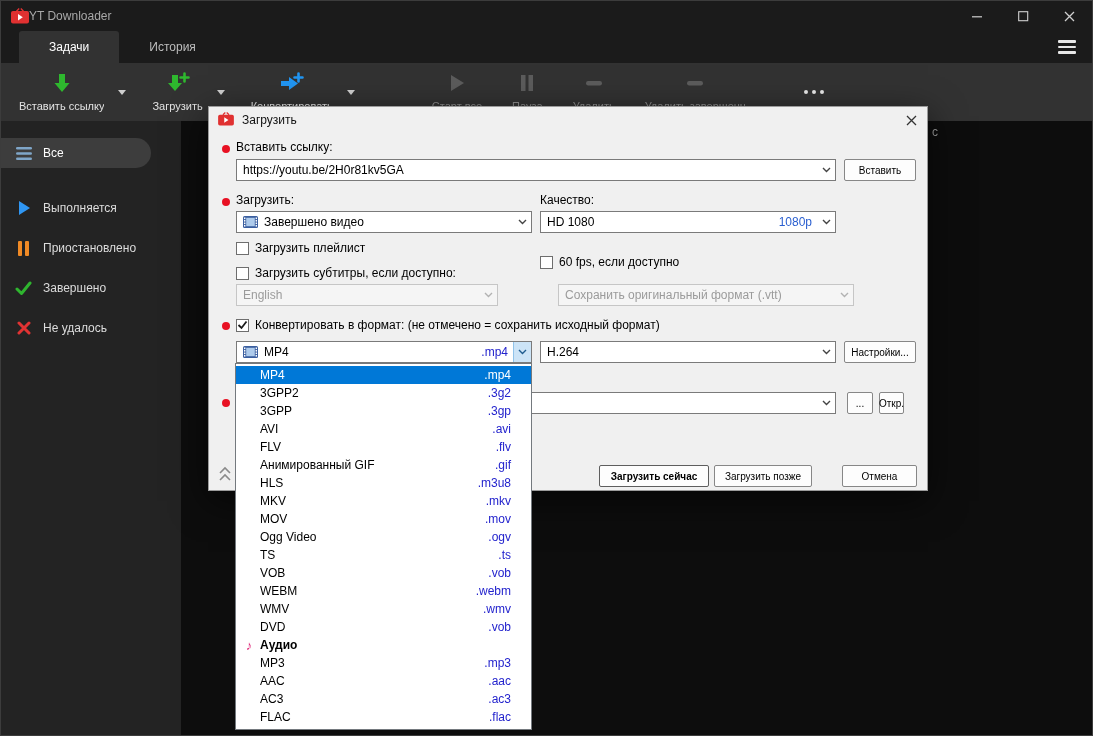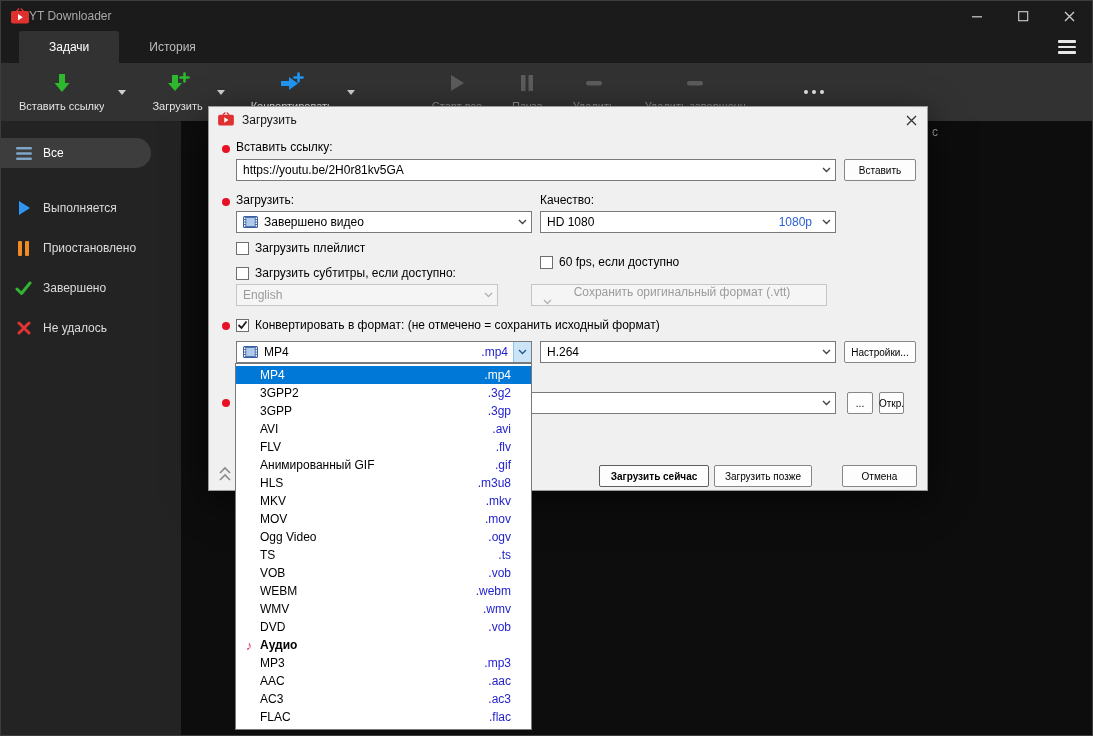--- a/index.html
+++ b/index.html
@@ -345,21 +345,21 @@
 
     <div class="combo disabled" style="left:27px; top:177px; width:262px;">
       <span class="ctext">English</span>
       <span class="grow"></span>
       <span class="arrow">
         <svg width="9" height="6">
             <path d="M1 1 L4.5 4.5 L8 1" stroke="#b2b2b2" stroke-width="1.4" fill="none"></path>
           </svg>
       </span>
     </div>
-    <div class="combo disabled" style="left:322px; top:177px; width:296px;flex-direction:column;">
+    <div class="combo disabled" style="left:349px; top:177px; width:296px;">
       <span class="ctext">Сохранить оригинальный формат (.vtt)</span>
       <span class="grow"></span>
       <span class="arrow">
         <svg width="9" height="6">
             <path d="M1 1 L4.5 4.5 L8 1" stroke="#b2b2b2" stroke-width="1.4" fill="none"></path>
           </svg>
       </span>
     </div>
 
     <span class="bullet" style="left:13px; top:215px;"></span>

